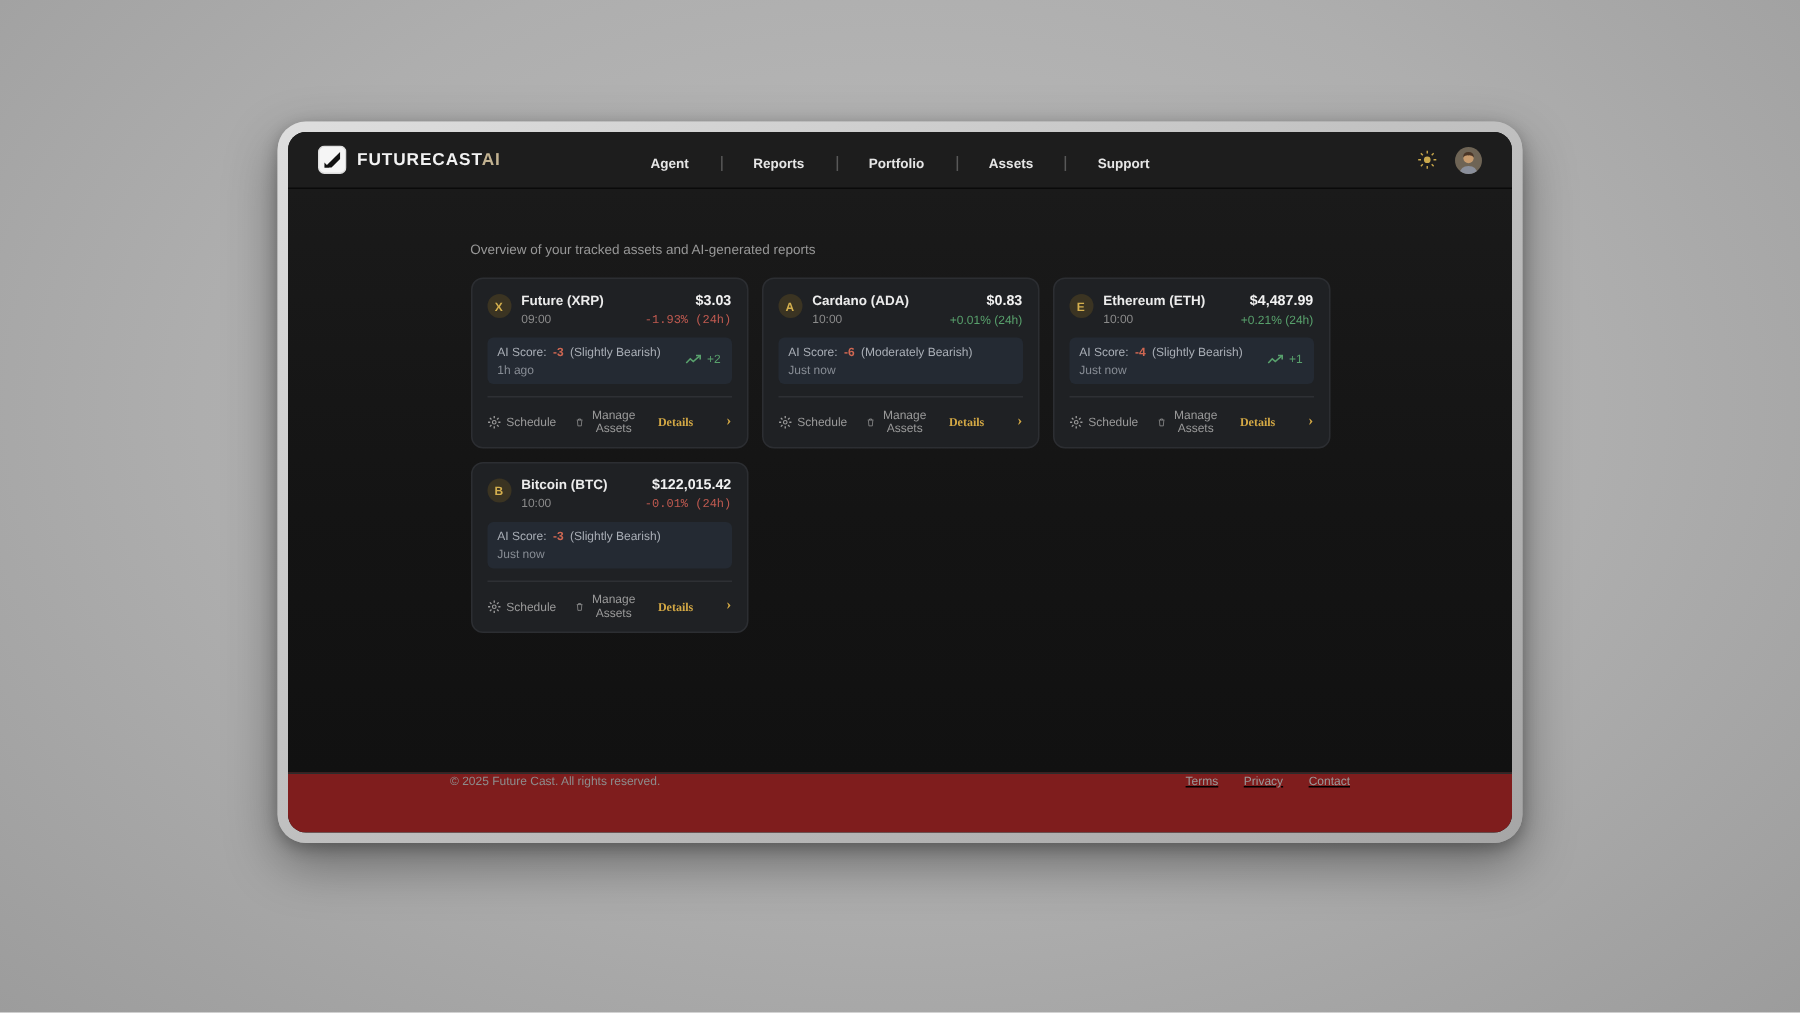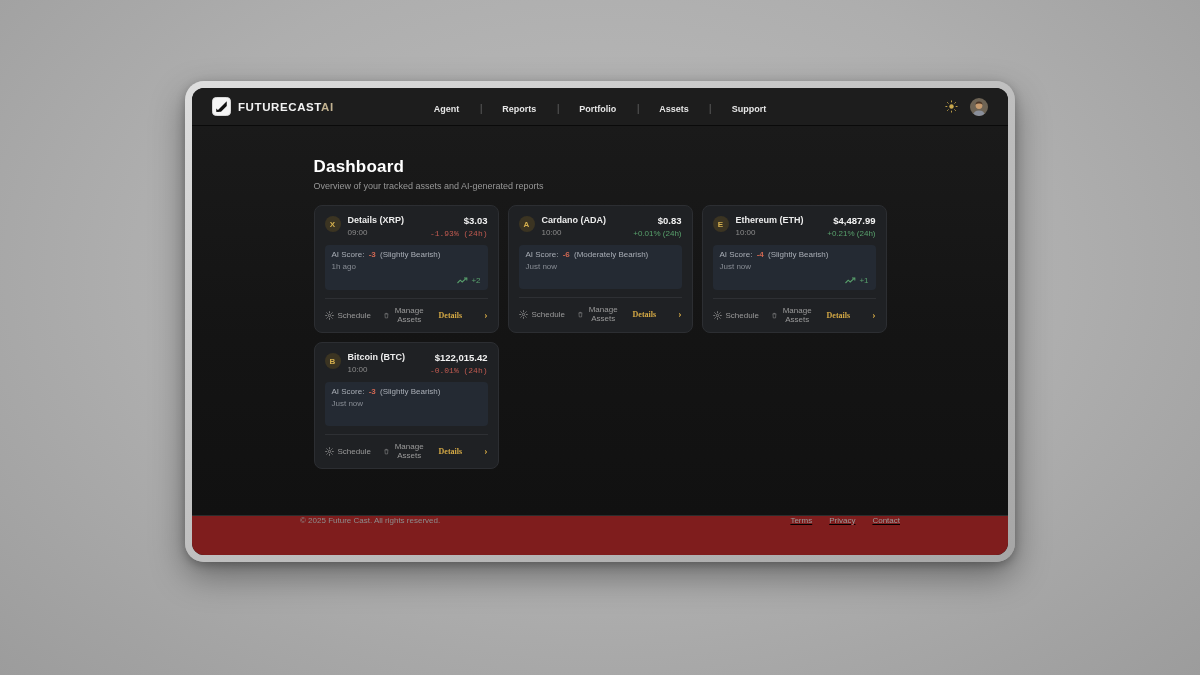--- a/index.html
+++ b/index.html
@@ -60,21 +60,21 @@
   }
   .id .name { font-size:9px; font-weight:700; color:#ececec; }
   .id .time { font-size:8px; color:#8b8b8b; margin-top:3px; }
   .quote { margin-left:auto; text-align:right; }
   .quote .price { font-size:9.5px; font-weight:700; color:#f2f2f2; }
   .quote .change { font-size:8px; margin-top:3px; }
   .neg { color:#c05a50;font-family:Liberation Mono, monospace; }
   .pos { color:#58a06c; }
   .ai-panel {
     margin-top:7px; background:#242a33; border-radius:4px; padding:5px 7px;
-    display:flex; align-items:flex-start;flex-direction:column;
+    display:flex; align-items:flex-start;
   }
   .ai-row { font-size:8px; color:#a9aeb6; }
   .ai-score { color:#cf6752; font-weight:700; margin:0 2px; }
   .ai-ago { font-size:8px; color:#878c94; margin-top:3px; }
   .trend { margin-left:auto; display:flex; align-items:center; gap:3px; padding-top:5px; }
   .trend span { font-size:8px; color:#58a06c; }
   .actions {
     margin-top:8px; border-top:1px solid #2e3034; padding-top:7px;
     display:flex; 
   }
@@ -149,30 +149,29 @@
           <circle cx="9" cy="7.5" r="3.4" fill="#c79b6e"></circle>
           <path d="M5.4 6.8 Q5.6 3.4 9 3.4 Q12.4 3.4 12.6 6.8 Q11 5.4 9 5.6 Q7 5.4 5.4 6.8 Z" fill="#4a3526"></path>
           <path d="M3 18 Q3.6 12.6 9 12.6 Q14.4 12.6 15 18 Z" fill="#8a8f9b"></path>
         </svg>
       </span>
     </div>
   </header>
 
   <main class="main">
     <div class="container">
-      <h1 class="page-title">Dashboard</h1>
       <p class="page-subtitle">Overview of your tracked assets and AI-generated reports</p>
 
       <div class="grid">
 
         <article class="card">
           <div class="card-head">
             <span class="coin">X</span>
             <div class="id">
-              <div class="name">Details (XRP)</div>
+              <div class="name">Future (XRP)</div>
               <div class="time">09:00</div>
             </div>
             <div class="quote">
               <div class="price">$3.03</div>
               <div class="change neg">-1.93% (24h)</div>
             </div>
           </div>
           <div class="ai-panel">
             <div>
               <div class="ai-row"><span>AI Score:</span> <span class="ai-score">-3</span> <span>(Slightly Bearish)</span></div>

